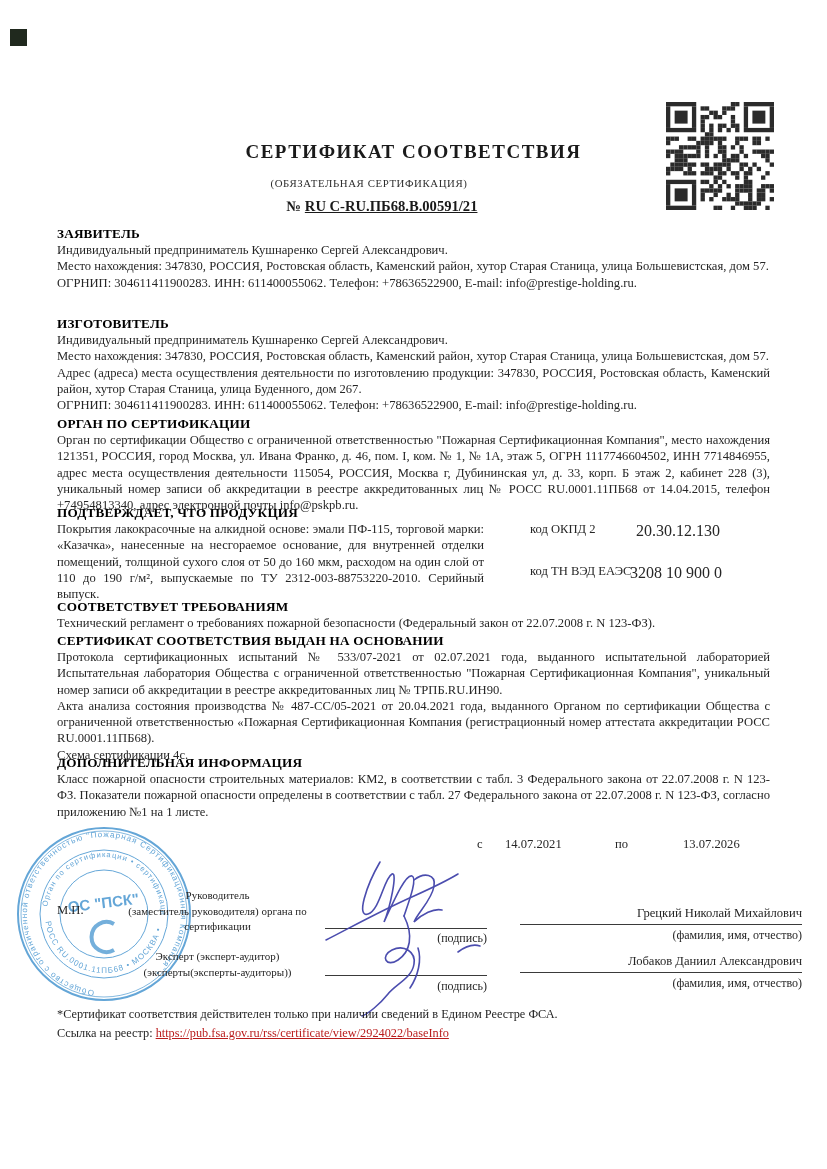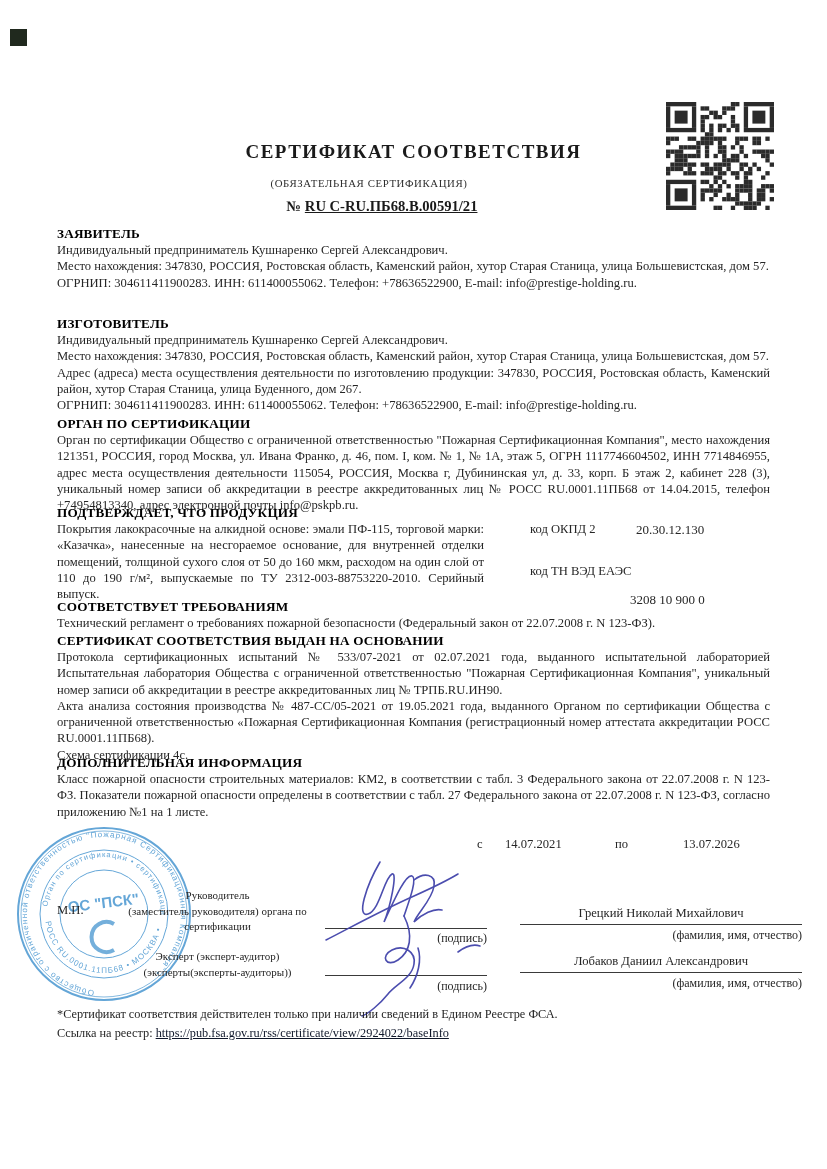--- a/index.html
+++ b/index.html
@@ -17,31 +17,31 @@
     font-size:19px;font-weight:bold;letter-spacing:1.5px;color:#1a1a1a;}
   .subtitle{position:absolute;left:0;width:738px;top:177px;text-align:center;
     font-size:10.8px;letter-spacing:.6px;color:#2e2e2e;}
   .cert-no{position:absolute;left:0;width:764px;top:198px;text-align:center;
     font-size:14.6px;font-weight:bold;color:#1a1a1a;}
   .cert-no .u{text-decoration:underline;}
   .corner-mark{position:absolute;left:10px;top:29px;width:17px;height:17px;background:#20291e;}
   .qr{position:absolute;left:666px;top:102px;width:108px;height:108px;}
   .prod-desc{width:427px;}
   .code-label{position:absolute;font-size:12.6px;}
-  .code-value{position:absolute;font-size:13px;}
+  .code-value{position:absolute;font-size:16px;}
   .validity-label{position:absolute;left:57px;top:836px;font-weight:bold;font-size:13.2px;color:#1a1a1a;}
   .vword{position:absolute;top:837px;font-size:12.6px;}
   .sig-line{position:absolute;height:1px;background:#3a3a3a;}
   .sig-caption{position:absolute;font-size:12px;text-align:right;}
-  .sig-name{position:absolute;font-size:12.6px;text-align:center;}
+  .sig-name{position:absolute;font-size:12.6px;text-align:right;}
   .roles{position:absolute;left:95px;width:245px;text-align:center;font-size:11px;line-height:15.5px;}
   .mp{position:absolute;left:57px;top:903px;font-size:12.6px;}
   .footer-note{position:absolute;left:57px;top:1007px;font-size:12.3px;}
   .footer-link{position:absolute;left:57px;top:1026px;font-size:12.3px;}
-  .footer-link a{color:#0f172a;text-decoration:underline;}
+  .footer-link a{color:#b91c1c;text-decoration:underline;}
   .stamp{position:absolute;left:14px;top:822px;width:180px;height:184px;opacity:.88;}
   .signature-ink{position:absolute;left:318px;top:856px;width:190px;height:165px;}
 </style>
 </head>
 <body>
 
 <div class="page">
 
   <div class="corner-mark"></div>
 
@@ -306,34 +306,34 @@
 
   <div class="sec" style="top:505px">
     <div class="h">ПОДТВЕРЖДАЕТ, ЧТО ПРОДУКЦИЯ</div>
     <div class="body prod-desc">
         <p>Покрытия лакокрасочные на алкидной основе: эмали ПФ-115, торговой марки: «Казачка», нанесенные на несгораемое основание, для внутренней отделки помещений, толщиной сухого слоя от 50 до 160 мкм, расходом на один слой от 110 до 190 г/м², выпускаемые по ТУ 2312-003-88753220-2010. Серийный выпуск.</p>
       </div>
   </div>
   <div class="code-label" style="left:530px;top:522px">код ОКПД 2</div>
   <div class="code-value" style="left:636px;top:522px">20.30.12.130</div>
   <div class="code-label" style="left:530px;top:564px">код ТН ВЭД ЕАЭС</div>
-  <div class="code-value" style="left:630px;top:592px">3208 10 900 0</div>
+  <div class="code-value" style="left:630px;top:564px">3208 10 900 0</div>
 
   <div class="sec" style="top:599px">
     <div class="h">СООТВЕТСТВУЕТ ТРЕБОВАНИЯМ</div>
     <div class="body">
         <p>Технический регламент о требованиях пожарной безопасности (Федеральный закон от 22.07.2008 г. N 123-ФЗ).</p>
       </div>
   </div>
 
   <div class="sec" style="top:633px">
     <div class="h">СЕРТИФИКАТ СООТВЕТСТВИЯ ВЫДАН НА ОСНОВАНИИ</div>
     <div class="body">
       <p>Протокола сертификационных испытаний № 533/07-2021 от 02.07.2021 года, выданного испытательной лабораторией Испытательная лаборатория Общества с ограниченной ответственностью "Пожарная Сертификационная Компания", уникальный номер записи об аккредитации в реестре аккредитованных лиц № ТРПБ.RU.ИН90.</p>
-      <p>Акта анализа состояния производства № 487-СС/05-2021 от 19.05.2021 года, выданного Органом по сертификации Общества с ограниченной ответственностью «Пожарная Сертификационная Компания (регистрационный номер аттестата аккредитации РОСС RU.0001.11ПБ68).</p>
+      <p>Акта анализа состояния производства № 487-СС/05-2021 от 20.04.2021 года, выданного Органом по сертификации Общества с ограниченной ответственностью «Пожарная Сертификационная Компания (регистрационный номер аттестата аккредитации РОСС RU.0001.11ПБ68).</p>
       <p>Схема сертификации 4с.</p>
     </div>
   </div>
 
   <div class="sec" style="top:755px">
     <div class="h">ДОПОЛНИТЕЛЬНАЯ ИНФОРМАЦИЯ</div>
     <div class="body">
         <p>Класс пожарной опасности строительных материалов: КМ2, в соответствии с табл. 3 Федерального закона от 22.07.2008 г. N 123-ФЗ. Показатели пожарной опасности определены в соответствии с табл. 27 Федерального закона от 22.07.2008 г. N 123-ФЗ, согласно приложению №1 на 1 листе.</p>
       </div>
   </div>

